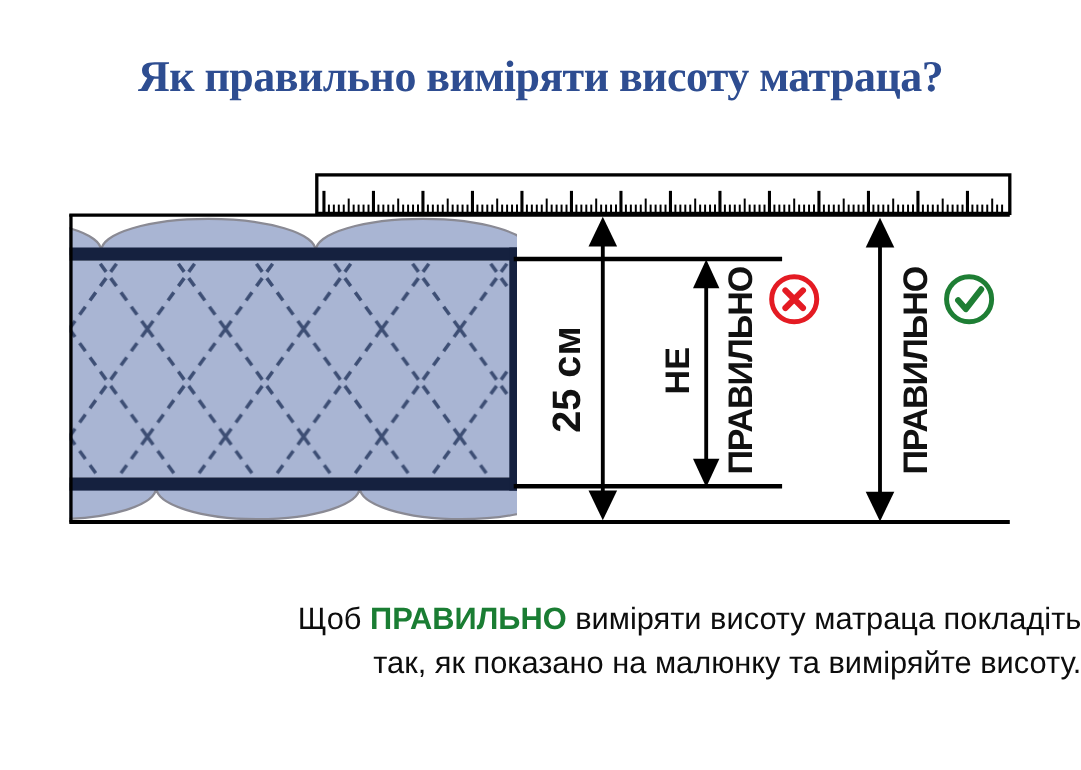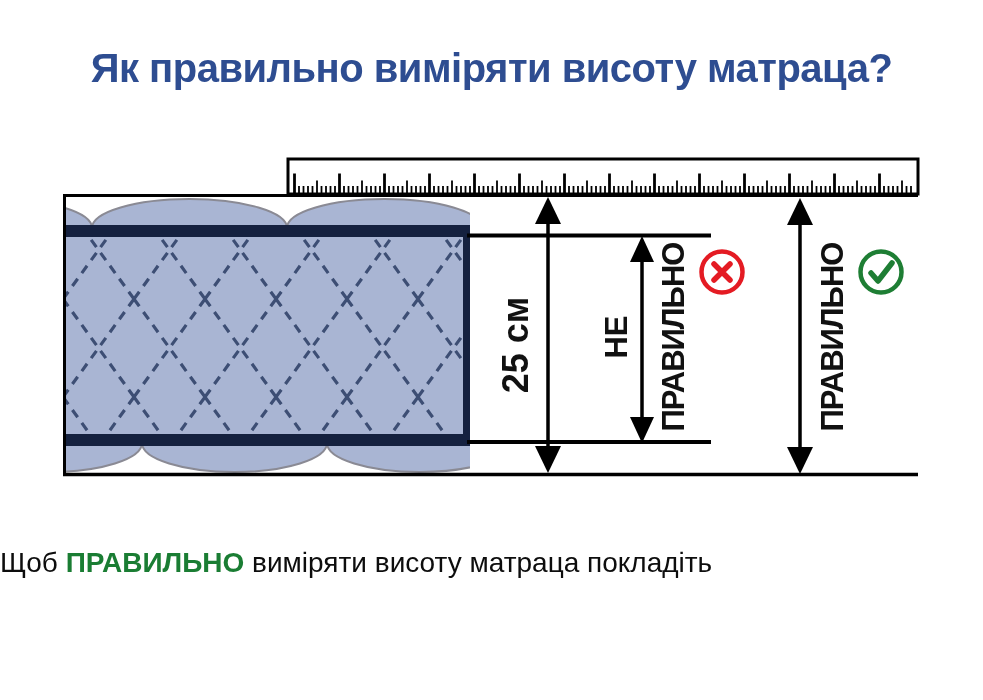--- a/index.html
+++ b/index.html
@@ -6,32 +6,33 @@
   body{
     width:983px;height:700px;position:relative;overflow:hidden;
     background:#ffffff;
     font-family:"Liberation Sans", sans-serif;
   }
   .title{
     position:absolute;top:46px;left:0;width:983px;
     text-align:center;
     font-size:40px;font-weight:700;letter-spacing:-0.5px;
     color:#2e4d91;
+    font-family:Liberation Serif, serif;
   }
   .diagram-svg{
     position:absolute;top:0;left:0;
   }
   .svg-label{
     font-family:"Liberation Sans", sans-serif;
     font-weight:700;
     fill:#111111;
   }
   .caption{
     position:absolute;top:543px;left:0;width:983px;
-    text-align:left;
+    text-align:right;
     font-size:28px;line-height:40px;
     color:#0d0d0d;white-space:nowrap;
   }
   .caption .hl{
     font-weight:700;color:#1a7d33;
   }
 </style>
 </head>
 <body>
 
@@ -241,13 +242,14 @@
   <text class="svg-label" transform="rotate(-90 832 337)" x="832" y="337" text-anchor="middle" dominant-baseline="central" font-size="31" letter-spacing="-1">ПРАВИЛЬНО</text>
 
   <g>
     <circle cx="881" cy="272" r="20.5" fill="none" stroke="#1e7e34" stroke-width="4.5"></circle>
     <path d="M871,273 L878,281 L892,263" stroke="#1e7e34" stroke-width="5.5" stroke-linecap="round" stroke-linejoin="round" fill="none"></path>
   </g>
 </svg>
 
 <div class="caption">
   <div><span>Щоб </span><span class="hl">ПРАВИЛЬНО</span><span> виміряти висоту матраца покладіть</span></div>
+  <div>так, як показано на малюнку та виміряйте висоту.</div>
 </div>
 
 </body></html>

